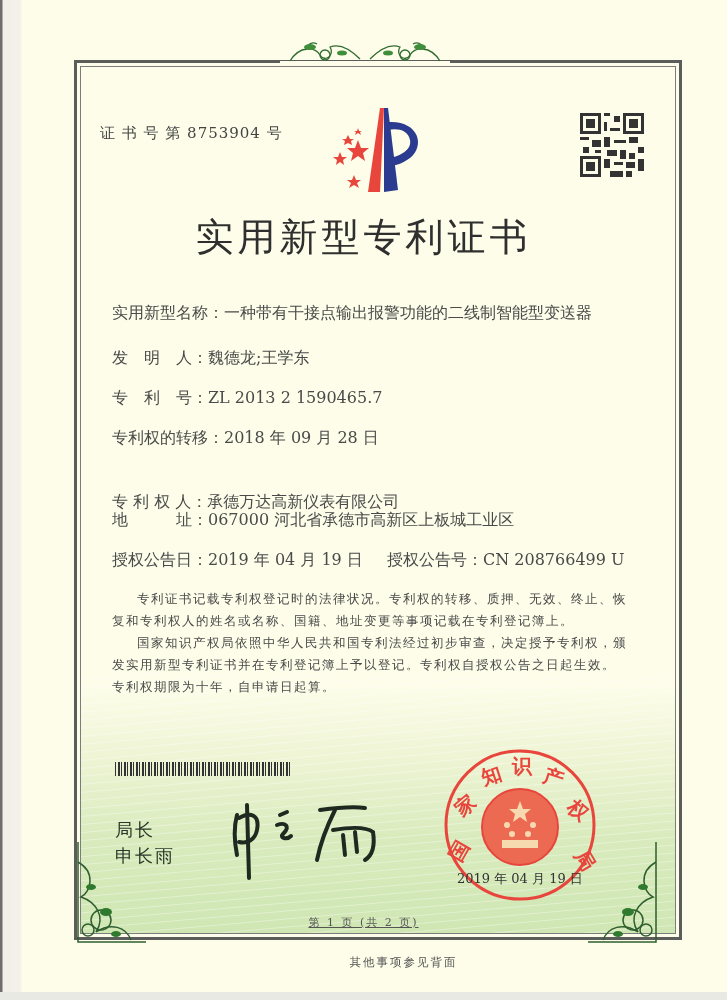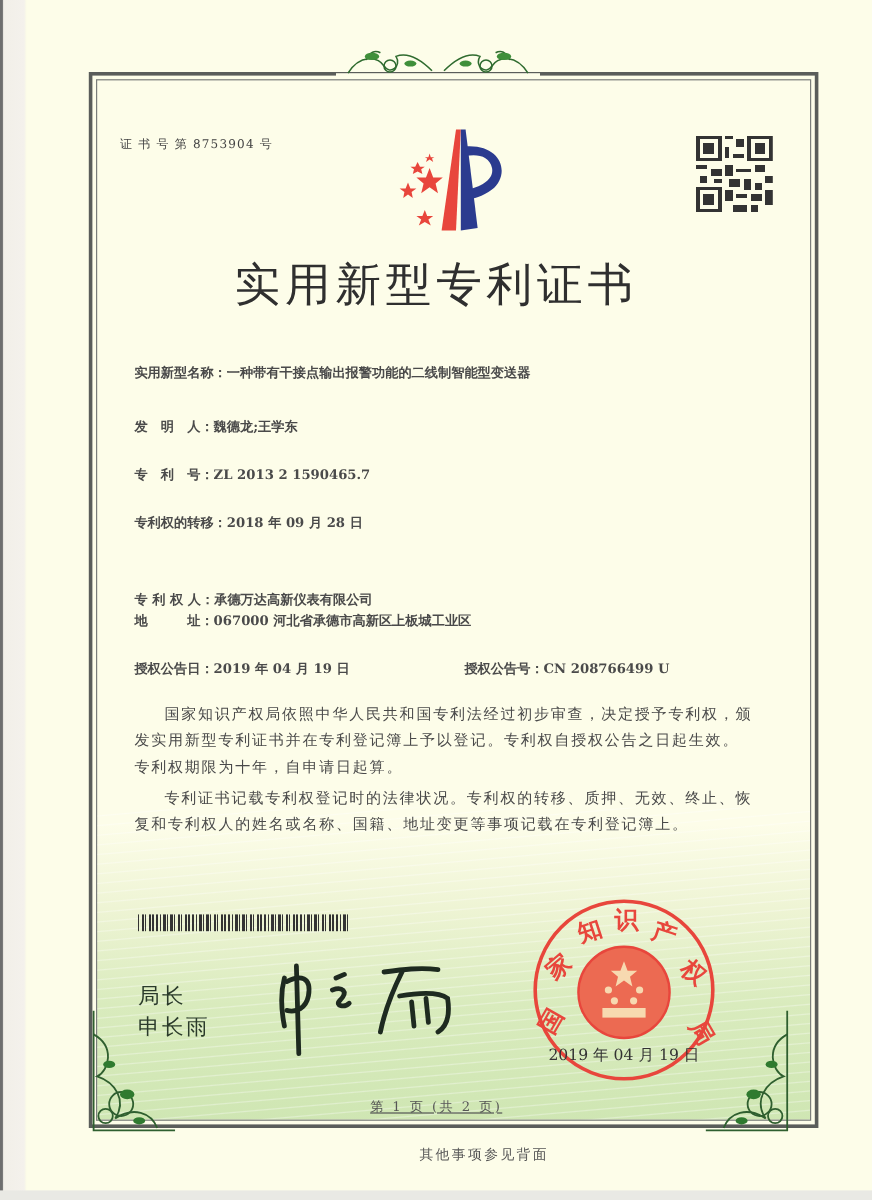--- a/index.html
+++ b/index.html
@@ -31,31 +31,31 @@
   .wave {
     position: absolute; left: 0; width: 100%; height: 260px; bottom: 0;
     background: repeating-linear-gradient(175deg, rgba(255,255,255,0) 0px, rgba(255,255,255,0) 6px, rgba(255,255,255,0.35) 7px, rgba(255,255,255,0) 8px);
     pointer-events: none;
   }
   .top-ornament {
     position: absolute; left: 280px; top: 25px; width: 170px; height: 45px;
   }
   .corner-ornament { position: absolute; width: 80px; height: 110px; }
   .cert-no {
-    position: absolute; left: 100px; top: 113px; font-size: 10px; letter-spacing: 1px;
+    position: absolute; left: 100px; top: 124px; font-size: 15px; letter-spacing: 1px;
     color: #444;
   }
   .logo { position: absolute; left: 318px; top: 100px; width: 110px; height: 100px; }
   .qr { position: absolute; left: 580px; top: 112px; width: 64px; height: 66px; }
   .title {
     position: absolute; left: 0; width: 727px; top: 212px; text-align: center;
     font-family: "DejaVu Sans", "Liberation Sans", sans-serif;
     font-size: 38px; letter-spacing: 4px; color: #2f2f2f;
   }
-  .field { position: absolute; left: 112px; font-size: 11px; color: #4a4a4a; white-space: nowrap; font-weight: bold; }
+  .field { position: absolute; left: 112px; font-size: 16px; color: #4a4a4a; white-space: nowrap; }
   .field .lbl { display: inline-block; }
   .para {
     position: absolute; left: 112px; width: 515px; font-size: 12.5px; line-height: 22px;
     color: #4a4a4a; letter-spacing: 1.5px;
   }
   .para p { margin: 0; text-indent: 2em; }
   .barcode {
     position: absolute; left: 115px; top: 762px; width: 175px; height: 14px;
     background: repeating-linear-gradient(to right, #333 0, #333 1px, transparent 1px, transparent 3px, #333 3px, #333 5px, transparent 5px, transparent 6px);
   }
@@ -193,22 +193,22 @@
   <span class="lbl">地　　　址：</span><span>067000 河北省承德市高新区上板城工业区</span>
 </div>
 <div class="field" style="top:550px;">
   <span class="lbl">授权公告日：</span><span>2019 年 04 月 19 日</span>
 </div>
 <div class="field" style="top:550px; left:359px;margin-left:28px;">
   <span class="lbl">授权公告号：</span><span>CN 208766499 U</span>
 </div>
 
 <div class="para" style="top:584px;">
+  <p style="margin-top:4px;">专利证书记载专利权登记时的法律状况。专利权的转移、质押、无效、终止、恢复和专利权人的姓名或名称、国籍、地址变更等事项记载在专利登记簿上。</p>
   <p>国家知识产权局依照中华人民共和国专利法经过初步审查，决定授予专利权，颁发实用新型专利证书并在专利登记簿上予以登记。专利权自授权公告之日起生效。专利权期限为十年，自申请日起算。</p>
-  <p style="margin-top:4px;">专利证书记载专利权登记时的法律状况。专利权的转移、质押、无效、终止、恢复和专利权人的姓名或名称、国籍、地址变更等事项记载在专利登记簿上。</p>
 </div>
 
 <div class="barcode"></div>
 
 <div class="director" style="top:818px;">局长</div>
 <div class="director" style="top:844px;">申长雨</div>
 
 <svg class="signature" viewBox="0 0 160 80">
   <g fill="none" stroke="#1e2a20" stroke-width="4" stroke-linecap="round">
     <path d="M12 15 C8 30 10 45 12 55"></path>

